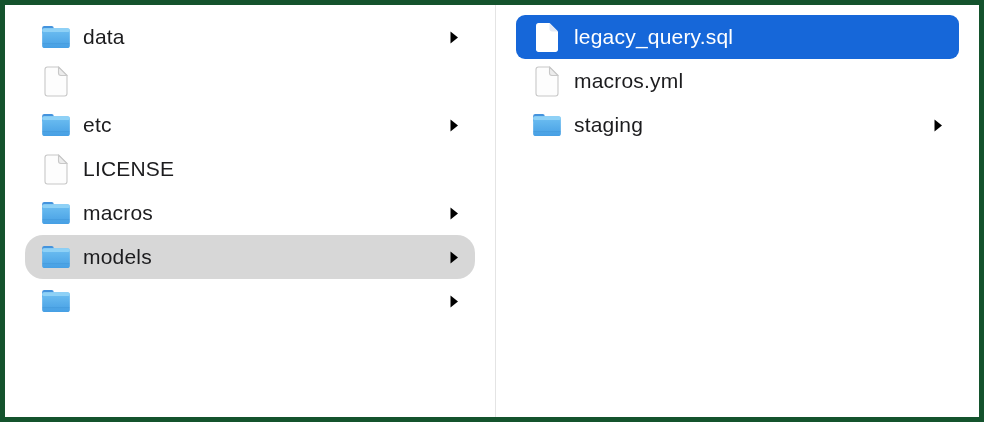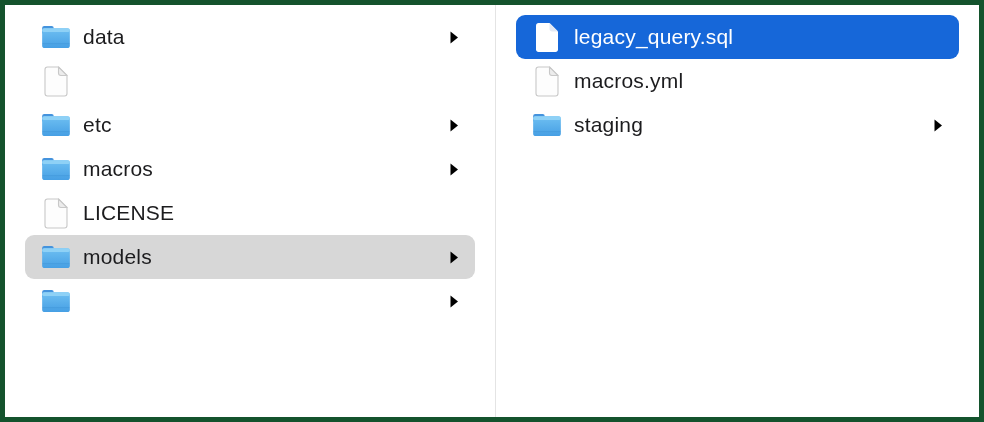--- a/index.html
+++ b/index.html
@@ -41,21 +41,21 @@
   .label {
     margin-left: 12px;
     font-size: 21px;
     letter-spacing: 0.2px;
     color: var(--text, #1c1c1e);
     white-space: nowrap;
   }
   .chevron { margin-left: auto; flex: none; width: 13px; height: 17px; }
   .chevron svg { width: 13px; height: 17px; display: block; }
 
-  .sel-gray { background: var(--sel-gray, #d7d7d7); }
+  .sel-gray { background: var(--sel-gray, #d7d7d7); border-radius: 18px; }
 
   .sel-blue { background: var(--sel-blue, #1667d9); }
   .sel-blue .label { color: var(--text-selected, #ffffff); font-weight: 500; }
 
   .defs { position: absolute; width: 0; height: 0; overflow: hidden; }
 </style>
 </head>
 <body>
 
 <svg class="defs" aria-hidden="true">
@@ -119,101 +119,101 @@
       <span class="label">etc</span>
       <span class="chevron">
           <svg>
             <use href="#sym-chevron"></use>
           </svg>
         </span>
     </div>
 
     <div class="row">
       <span class="iconslot">
+          <svg class="i-doc">
+            <use href="#sym-doc"></use>
+          </svg>
+        </span>
+      <span class="label">LICENSE</span>
+    </div>
+
+    <div class="row">
+      <span class="iconslot">
           <svg class="i-folder">
             <use href="#sym-folder"></use>
           </svg>
         </span>
       <span class="label">macros</span>
       <span class="chevron">
           <svg>
             <use href="#sym-chevron"></use>
           </svg>
         </span>
     </div>
 
+    <div class="row sel-gray">
+      <span class="iconslot">
+          <svg class="i-folder">
+            <use href="#sym-folder"></use>
+          </svg>
+        </span>
+      <span class="label">models</span>
+      <span class="chevron">
+          <svg>
+            <use href="#sym-chevron"></use>
+          </svg>
+        </span>
+    </div>
+
+
+    <div class="row">
+      <span class="iconslot">
+          <svg class="i-folder">
+            <use href="#sym-folder"></use>
+          </svg>
+        </span>
+      <span class="chevron">
+          <svg>
+            <use href="#sym-chevron"></use>
+          </svg>
+        </span>
+    </div>
+
+
+  </div>
+
+  <div class="col col-right">
+
+    <div class="row sel-blue">
+      <span class="iconslot">
+          <svg class="i-doc">
+            <use href="#sym-doc-white"></use>
+          </svg>
+        </span>
+      <span class="label">legacy_query.sql</span>
+    </div>
+
     <div class="row">
       <span class="iconslot">
           <svg class="i-doc">
             <use href="#sym-doc"></use>
           </svg>
         </span>
-      <span class="label">LICENSE</span>
-    </div>
-
-    <div class="row sel-gray">
-      <span class="iconslot">
-          <svg class="i-folder">
-            <use href="#sym-folder"></use>
-          </svg>
-        </span>
-      <span class="label">models</span>
-      <span class="chevron">
-          <svg>
-            <use href="#sym-chevron"></use>
-          </svg>
-        </span>
-    </div>
-
-
-    <div class="row">
-      <span class="iconslot">
-          <svg class="i-folder">
-            <use href="#sym-folder"></use>
-          </svg>
-        </span>
-      <span class="chevron">
-          <svg>
-            <use href="#sym-chevron"></use>
-          </svg>
-        </span>
-    </div>
-
+      <span class="label">macros.yml</span>
+    </div>
+
+    <div class="row">
+      <span class="iconslot">
+          <svg class="i-folder">
+            <use href="#sym-folder"></use>
+          </svg>
+        </span>
+      <span class="label">staging</span>
+      <span class="chevron">
+          <svg>
+            <use href="#sym-chevron"></use>
+          </svg>
+        </span>
+    </div>
 
   </div>
 
-  <div class="col col-right">
-
-    <div class="row sel-blue">
-      <span class="iconslot">
-          <svg class="i-doc">
-            <use href="#sym-doc-white"></use>
-          </svg>
-        </span>
-      <span class="label">legacy_query.sql</span>
-    </div>
-
-    <div class="row">
-      <span class="iconslot">
-          <svg class="i-doc">
-            <use href="#sym-doc"></use>
-          </svg>
-        </span>
-      <span class="label">macros.yml</span>
-    </div>
-
-    <div class="row">
-      <span class="iconslot">
-          <svg class="i-folder">
-            <use href="#sym-folder"></use>
-          </svg>
-        </span>
-      <span class="label">staging</span>
-      <span class="chevron">
-          <svg>
-            <use href="#sym-chevron"></use>
-          </svg>
-        </span>
-    </div>
-
-  </div>
-
 </div>
 
 </body></html>

